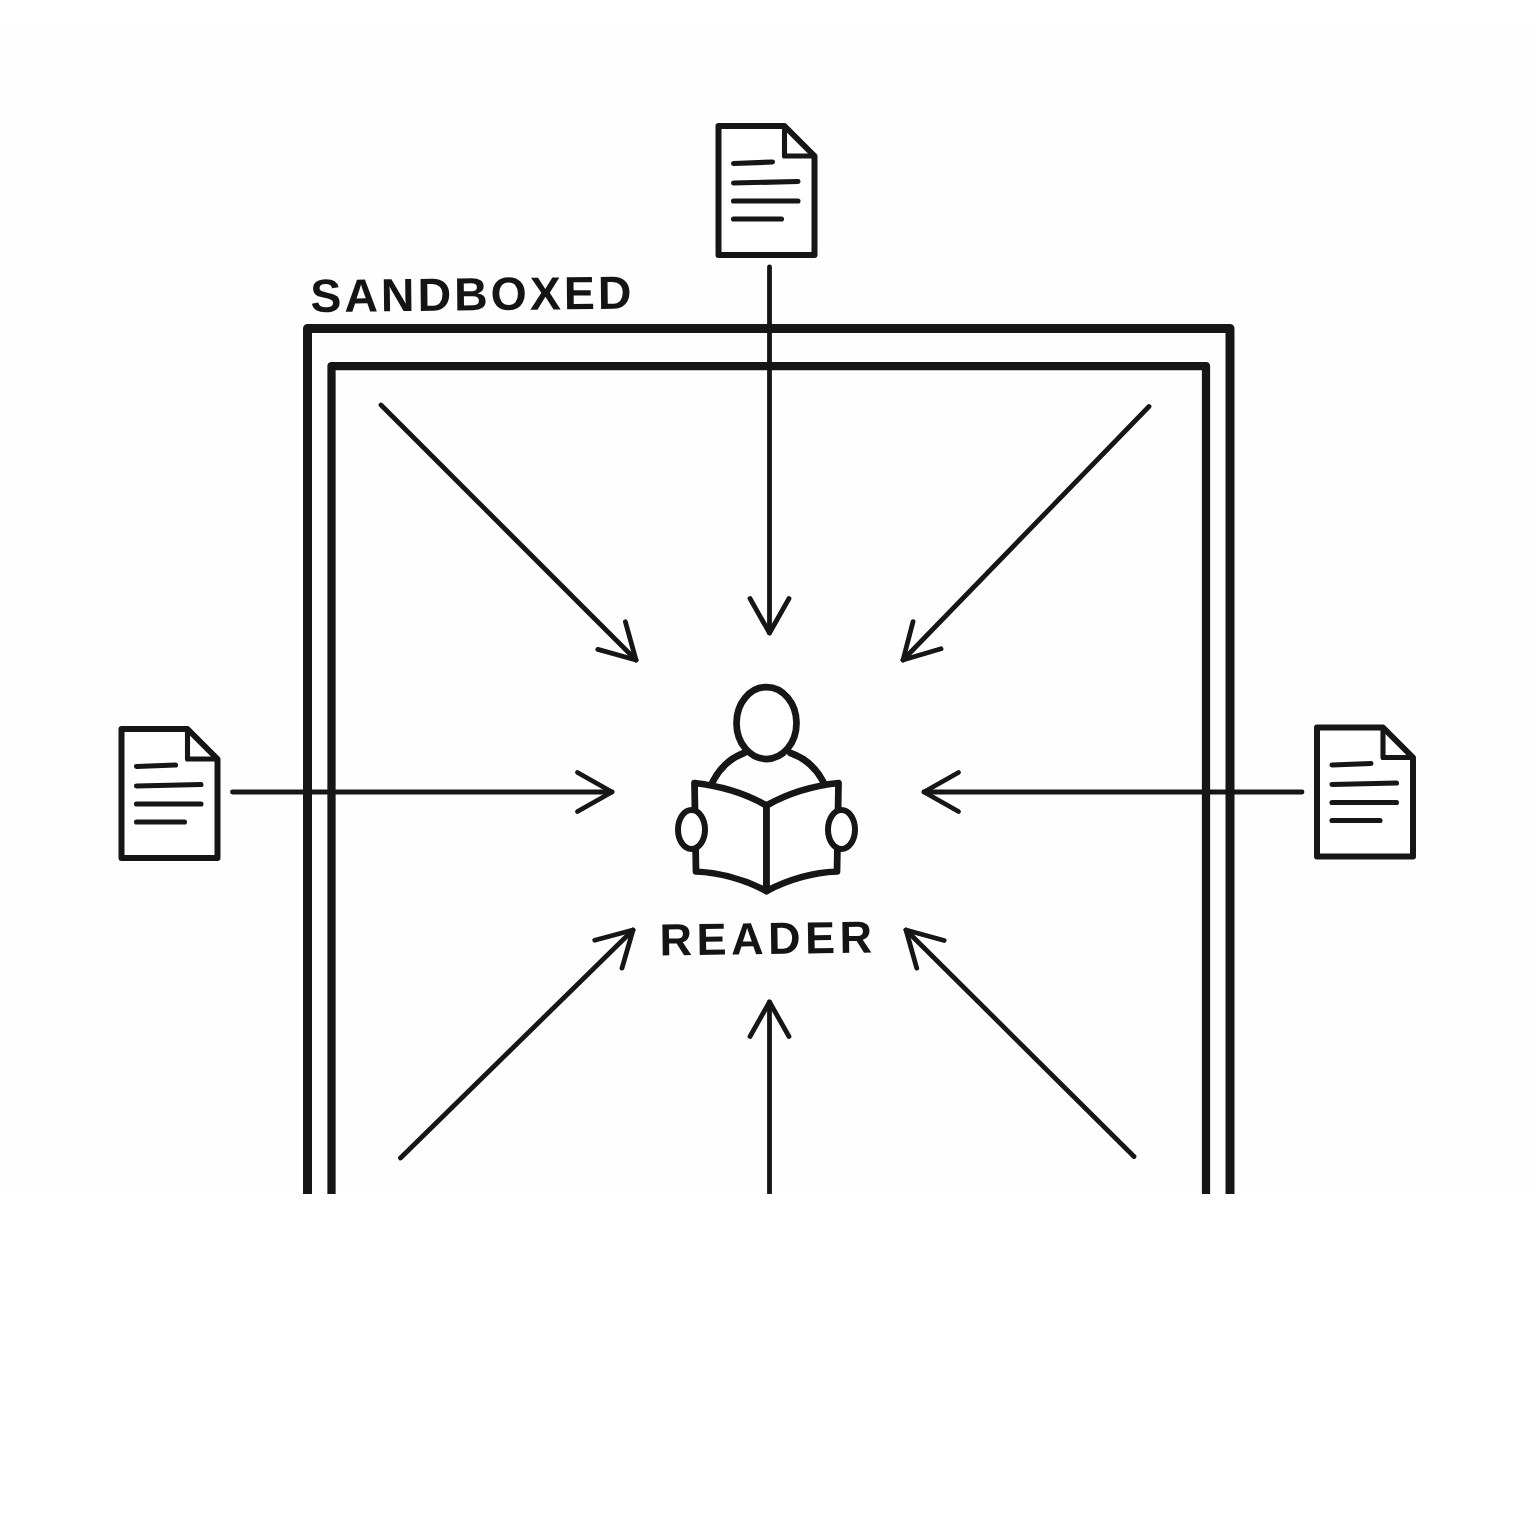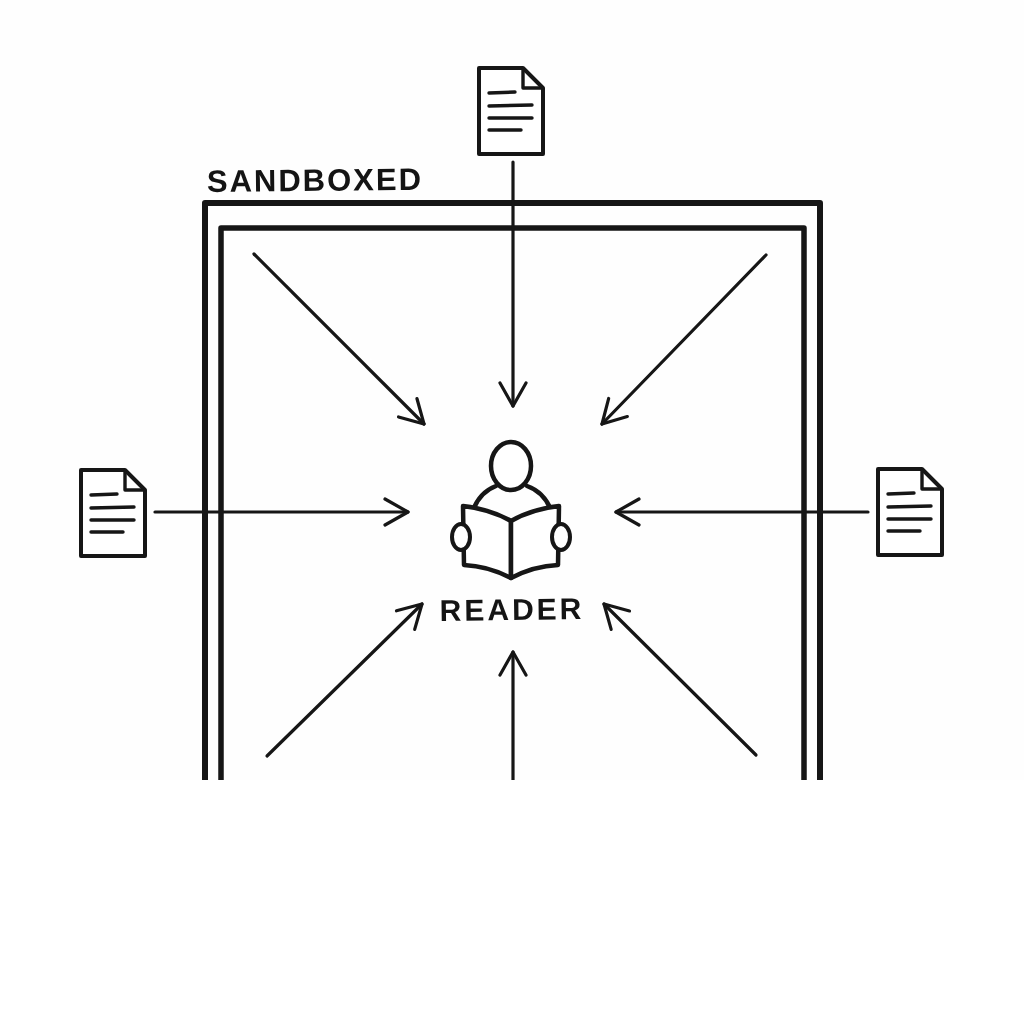--- a/index.html
+++ b/index.html
@@ -7,20 +7,21 @@
     padding: 0;
     background: #ffffff;
   }
   .canvas {
     position: relative;
     width: 1024px;
     height: 780px;
     background: #fefefe;
     overflow: hidden;
     font-family: "Liberation Sans", sans-serif;
+    margin-top: 16px;
   }
   svg { display: block; }
   .ink-line { stroke: #161616; fill: none; }
   .label {
     fill: #141414;
     font-family: "Liberation Sans", "DejaVu Sans", sans-serif;
     font-weight: 700;
   }
   .sandbox-label {
     font-size: 31px;

